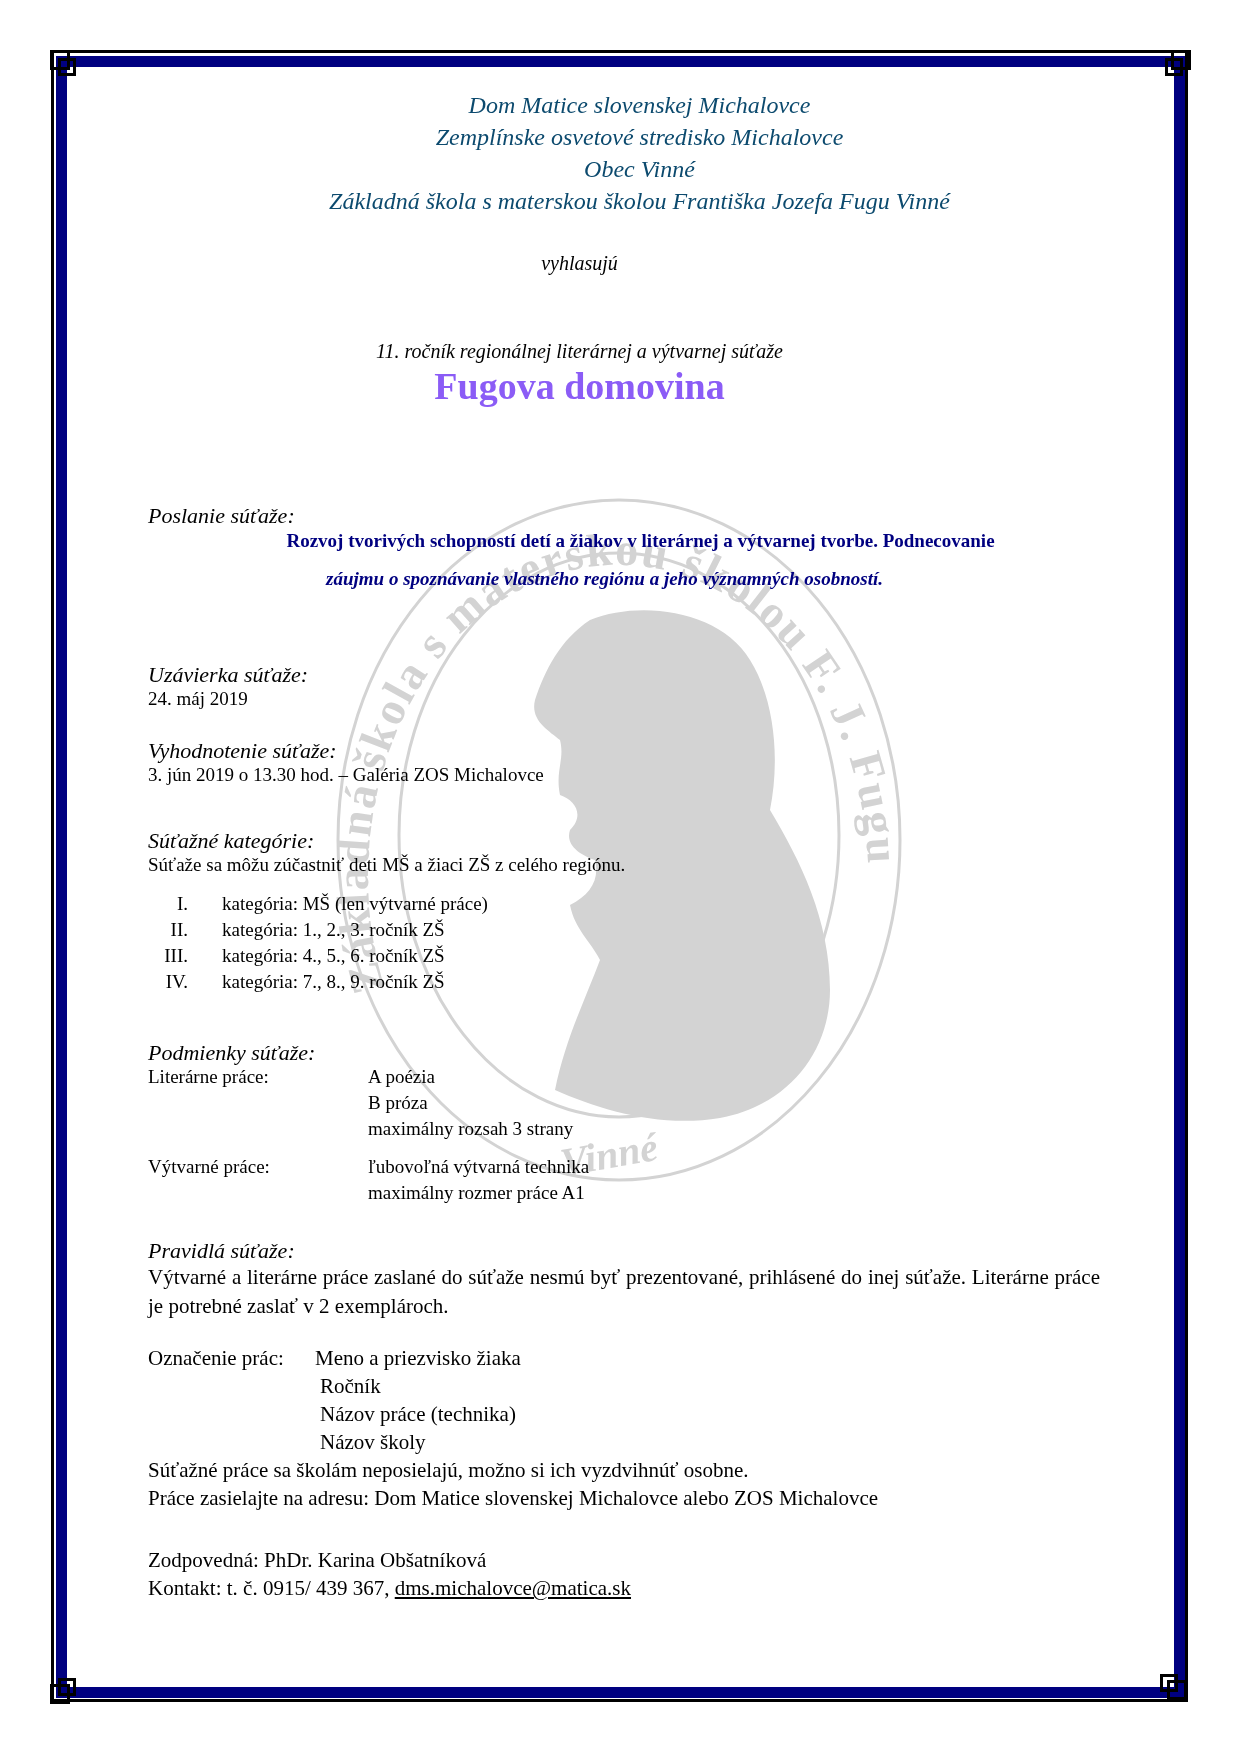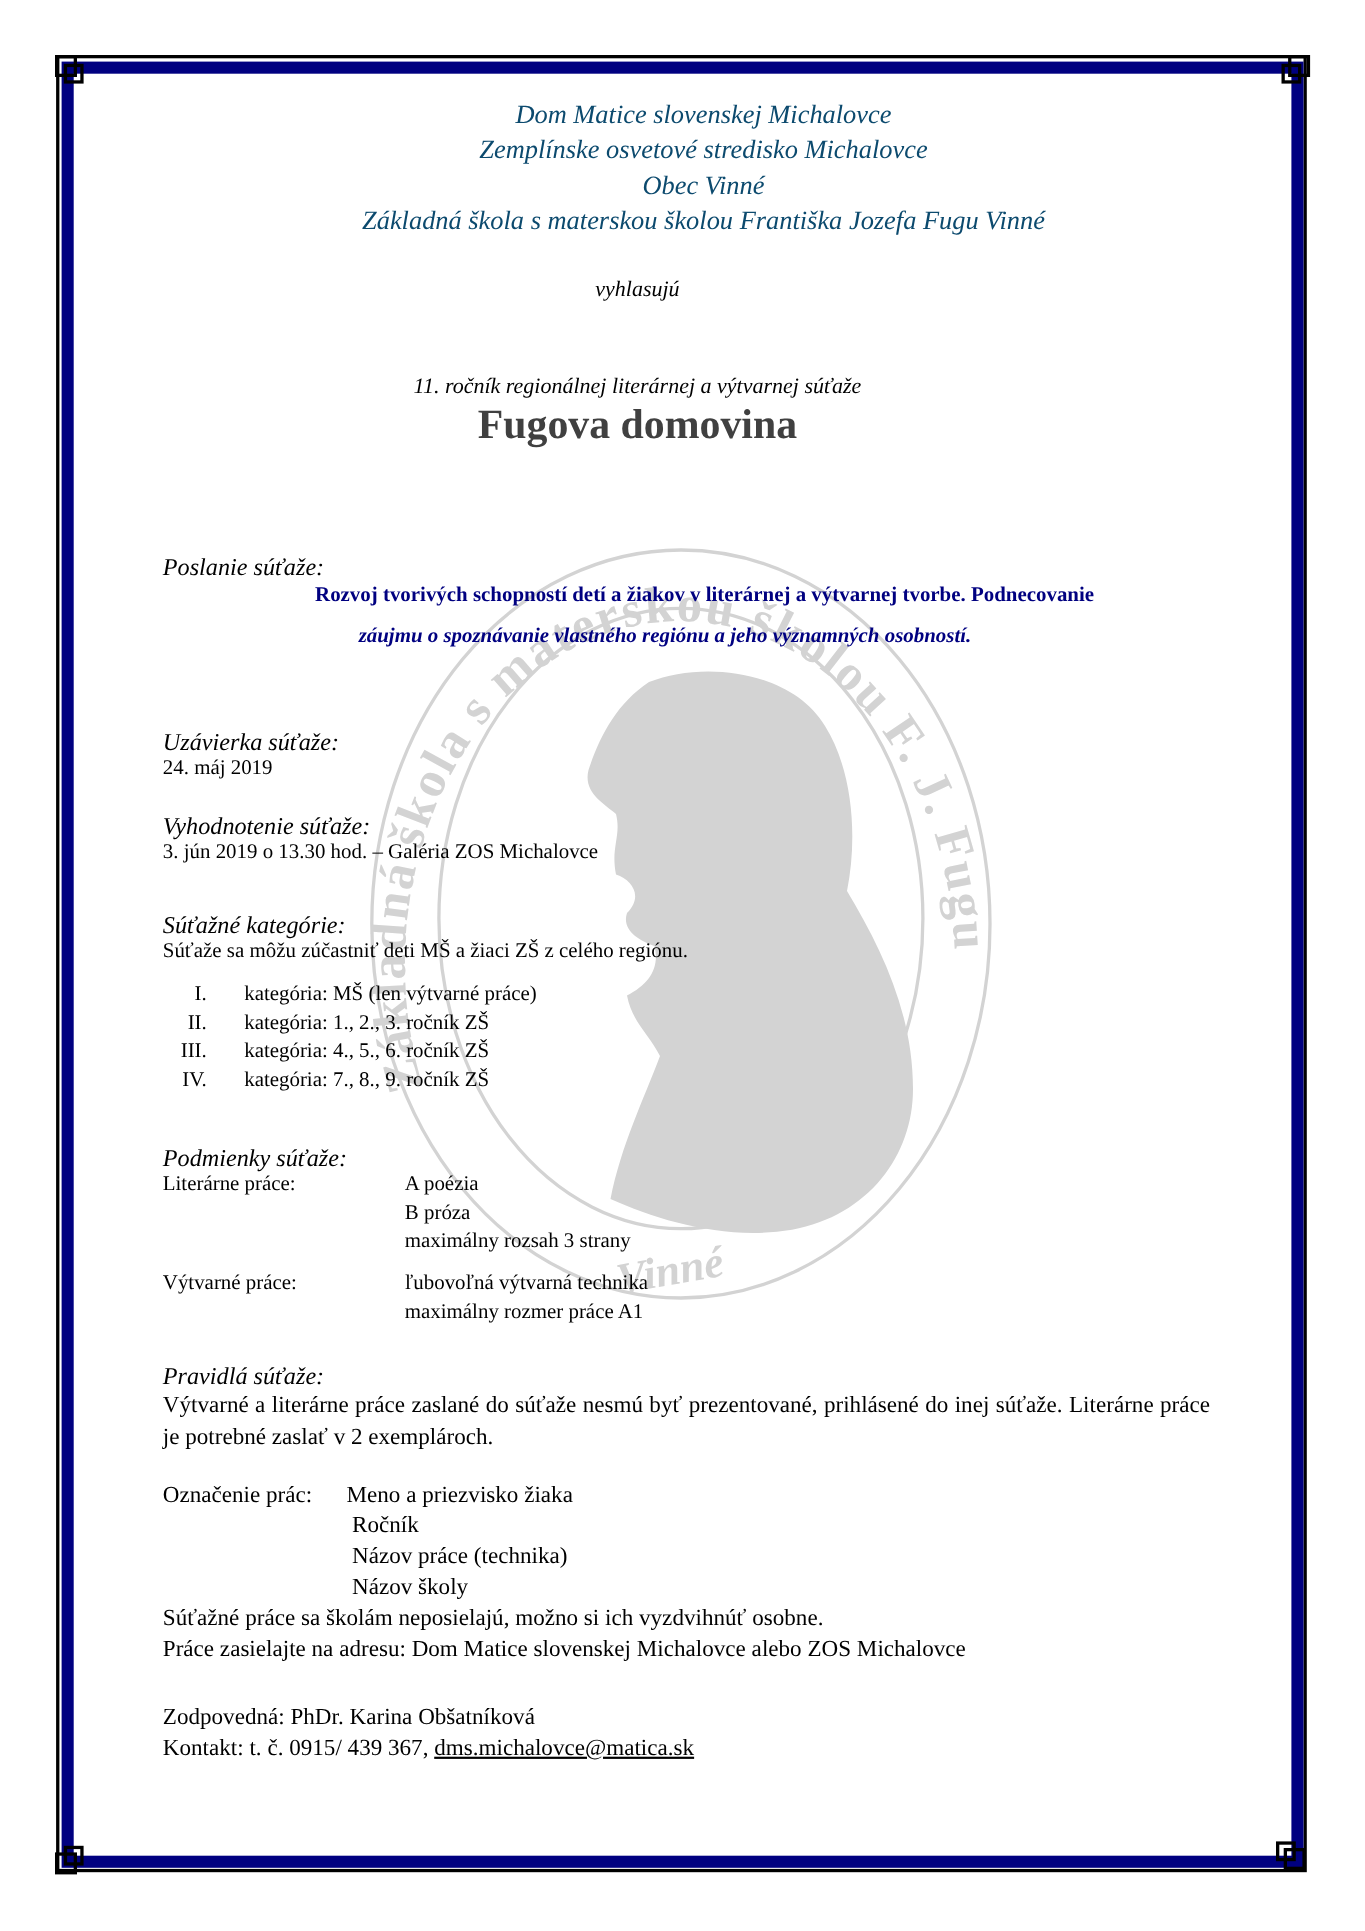--- a/index.html
+++ b/index.html
@@ -16,21 +16,21 @@
 
     
     .watermark { position: absolute; left: 0; top: 0; width: 1241px; height: 1755px; pointer-events: none; }
 
     
     .abs { position: absolute; white-space: nowrap; }
     .org { left: 0; width: 1241px; text-align: center; font-style: italic; font-size: 24px; color: #0c4a6e; margin-left: 19px; }
     .center { left: 0; width: 1159px; text-align: center; }
     .announce { font-style: italic; font-size: 20px; }
     .edition { font-style: italic; font-size: 20px; }
-    .title { font-weight: bold; font-size: 38px; color: #404040; }
+    .title { font-weight: bold; font-size: 38px; color: #8b5cf6; }
     .label { left: 148px; font-style: italic; font-size: 22px; }
     .body { font-size: 19px; }
     .mission { font-weight: bold; font-size: 19px; color: #000080; }
     .roman { width: 40px; text-align: right; font-size: 19px; }
     .big { font-size: 21px; }
     a.email { color: #000000; text-decoration: underline; }
     .justify { left: 148px; width: 952px; text-align: justify; text-align-last: auto; white-space: normal; font-size: 21px; line-height: 29px; }
   </style>
 </head>
 <body>

